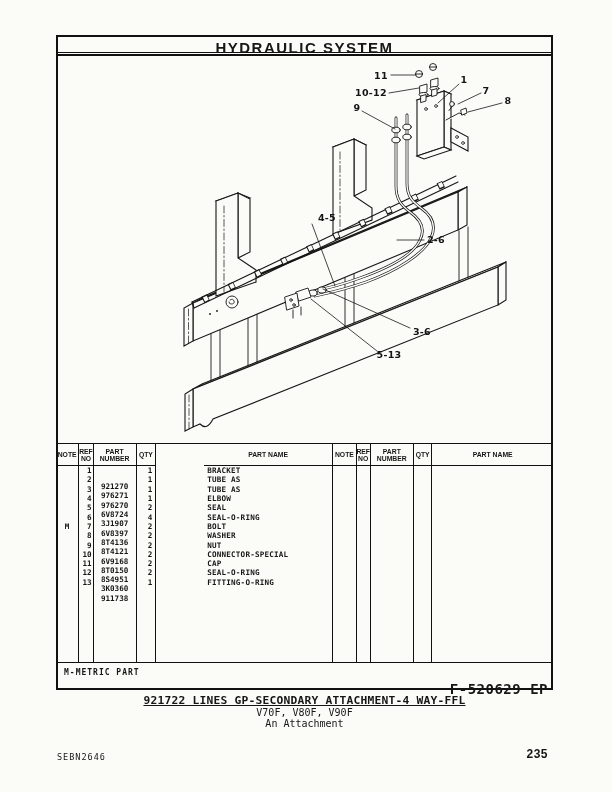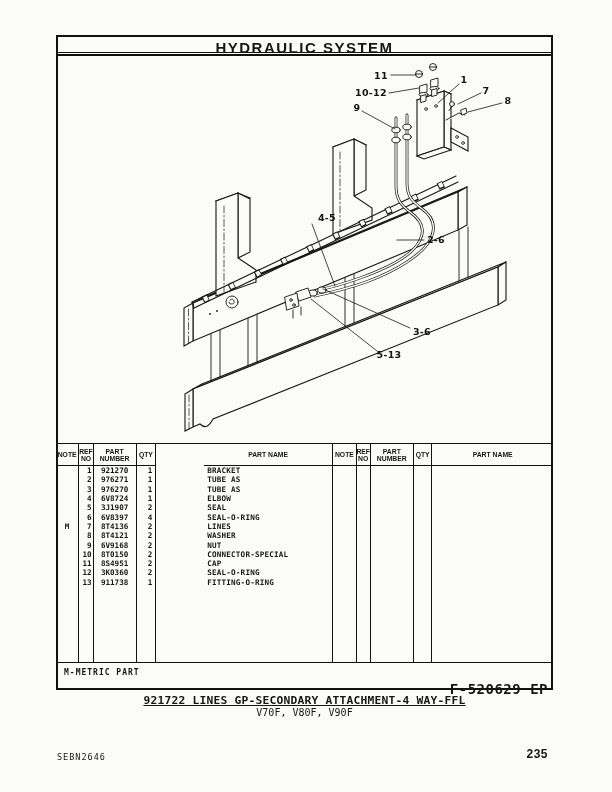--- a/index.html
+++ b/index.html
@@ -53,21 +53,21 @@
   .cell{
     height:9.32px;line-height:9.32px;font-size:7.6px;font-weight:bold;
     font-family:"DejaVu Sans Mono", monospace;white-space:nowrap;
   }
   .c-note .cell{text-align:center;}
   .c-ref  .cell{text-align:right;padding-right:1px;}
   .c-part .cell{text-align:center;}
   .c-qty  .cell{text-align:right;padding-right:3px;}
   .c-name .cell{text-align:left;padding-left:3px;letter-spacing:0.2px;}
   
-  .w-note1{width:5.2%;} .w-ref1{width:2.9%;} .w-part1{width:9.6%;} .w-qty1{width:4.4%;} .w-name1{width:28.9%;margin-left:48px;}
+  .w-note1{width:5.2%;} .w-ref1{width:2.9%;} .w-part1{width:9.6%;gap:16px;} .w-qty1{width:4.4%;} .w-name1{width:28.9%;margin-left:48px;}
   .w-note2{width:5.3%;} .w-ref2{width:2.8%;} .w-part2{width:9.7%;} .w-qty2{width:4.1%;} .w-name2{width:27.1%;}
   
   .metric-note{
     position:absolute;left:64px;top:668px;font-size:8px;font-weight:bold;letter-spacing:1px;
   }
   .fig-code{
     position:absolute;right:64px;top:681px;font-size:14px;font-weight:bold;letter-spacing:0.5px;
   }
   
   .caption{position:absolute;left:56px;width:497px;text-align:center;}
@@ -300,21 +300,21 @@
     </div>
     <div class="pcol w-name1 c-name">
       <div class="phead">PART NAME</div>
       <div class="pbody">
           <div class="cell">BRACKET</div>
           <div class="cell">TUBE AS</div>
           <div class="cell">TUBE AS</div>
           <div class="cell">ELBOW</div>
           <div class="cell">SEAL</div>
           <div class="cell">SEAL-O-RING</div>
-          <div class="cell">LINES</div>
+          <div class="cell">BOLT</div>
           <div class="cell">WASHER</div>
           <div class="cell">NUT</div>
           <div class="cell">CONNECTOR-SPECIAL</div>
           <div class="cell">CAP</div>
           <div class="cell">SEAL-O-RING</div>
           <div class="cell">FITTING-O-RING</div>
         </div>
     </div>
     <div class="pcol w-note2 c-note">
       <div class="phead">NOTE</div>
@@ -336,16 +336,17 @@
       <div class="phead">PART NAME</div>
       <div class="pbody"></div>
     </div>
   </div>
 
   <div class="metric-note">M-METRIC PART</div>
   <div class="fig-code">F-520629 EP</div>
 
   <div class="caption cap1">921722 LINES GP-SECONDARY ATTACHMENT-4 WAY-FFL</div>
   <div class="caption cap2">V70F, V80F, V90F</div>
+  <div class="caption cap3">An Attachment</div>
 
   <div class="pub">SEBN2646</div>
   <div class="pageno">235</div>
 </div>
 
 </body></html>

